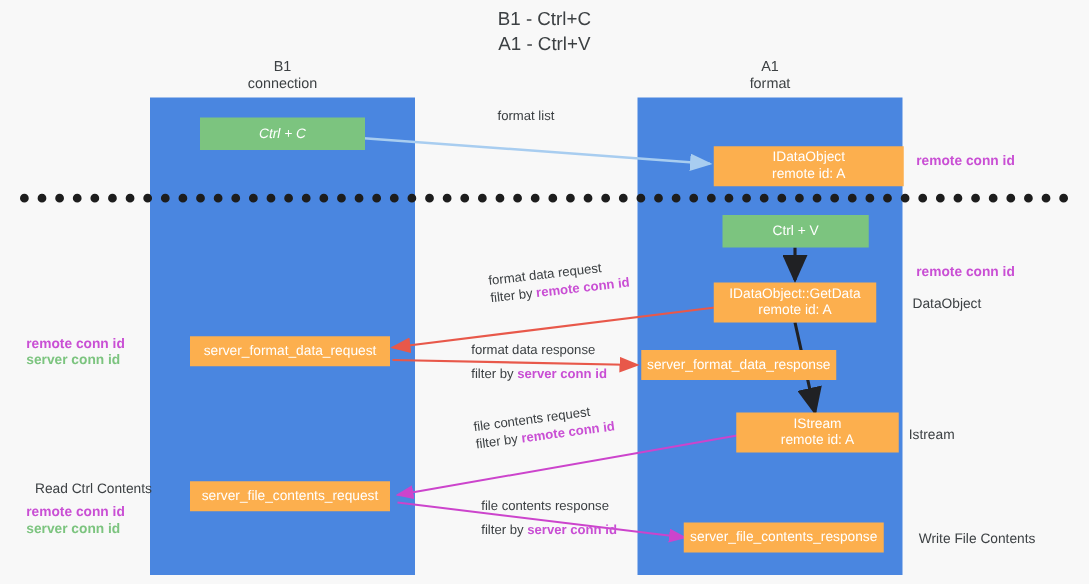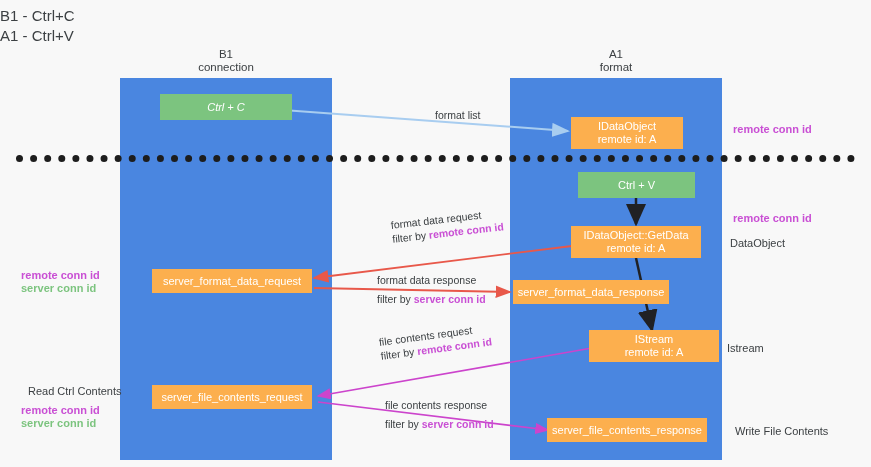--- a/index.html
+++ b/index.html
@@ -8,21 +8,21 @@
     background:#f8f8f8;
     font-family:"Liberation Sans","DejaVu Sans",sans-serif;
     position:relative;overflow:hidden;
     -webkit-font-smoothing:antialiased;
   }
   .canvas{position:absolute;inset:0;}
   svg.wires{position:absolute;left:0;top:0;width:871px;height:467px;pointer-events:none;}
 
   
   .title{
-    position:absolute;left:0;top:6px;width:871px;text-align:left;
+    position:absolute;left:0;top:6px;width:871px;text-align:center;
     font-size:15px;color:#3c4043;line-height:20px;white-space:pre-line;
   }
 
   
   .lane-head{
     position:absolute;text-align:center;font-size:11.5px;color:#3c4043;
     line-height:13px;white-space:pre-line;
   }
 
   
@@ -104,40 +104,40 @@
 
     <line x1="592" y1="348" x2="318" y2="396" stroke="#cc44cc" stroke-width="1.6" marker-end="url(#ah-mag)"></line>
 
     <line x1="318" y1="402" x2="548" y2="430" stroke="#cc44cc" stroke-width="1.6" marker-end="url(#ah-mag)"></line>
   </svg>
 
   <div class="divider"></div>
 
   <div class="node green" style="left:160px;top:94px;width:132px;height:26px;font-style:italic;">Ctrl + C</div>
 
-  <div class="node orange" style="left:571px;top:117px;width:112px;height:32px;">IDataObject
+  <div class="node orange" style="left:571px;top:117px;width:152px;height:32px;">IDataObject
 remote id: A</div>
 
   <div class="node green" style="left:578px;top:172px;width:117px;height:26px;">Ctrl + V</div>
 
   <div class="node orange" style="left:571px;top:226px;width:130px;height:32px;text-align:center;">IDataObject::GetData
 remote id: A</div>
 
   <div class="node orange" style="left:513px;top:280px;width:156px;height:24px;">server_format_data_response</div>
 
   <div class="node orange" style="left:152px;top:269px;width:160px;height:24px;">server_format_data_request</div>
 
   <div class="node orange" style="left:589px;top:330px;width:130px;height:32px;">IStream
 remote id: A</div>
 
   <div class="node orange" style="left:547px;top:418px;width:160px;height:24px;">server_file_contents_response</div>
 
   <div class="node orange" style="left:152px;top:385px;width:160px;height:24px;">server_file_contents_request</div>
 
-  <div class="edge-cap" style="left:398px;top:108px;margin-left:37px;">
+  <div class="edge-cap" style="left:398px;top:86px;">
     <span class="lead">format list</span>
   </div>
 
   <div class="edge-cap" style="left:390px;top:218px;transform:rotate(-6.5deg);">
     <div><span class="lead">format data request</span></div>
     <div><span class="lead">filter by </span><span class="hl">remote conn id</span></div>
   </div>
 
   <div class="edge-cap" style="left:377px;top:273px;">
     <div><span class="lead">format data response</span></div>

